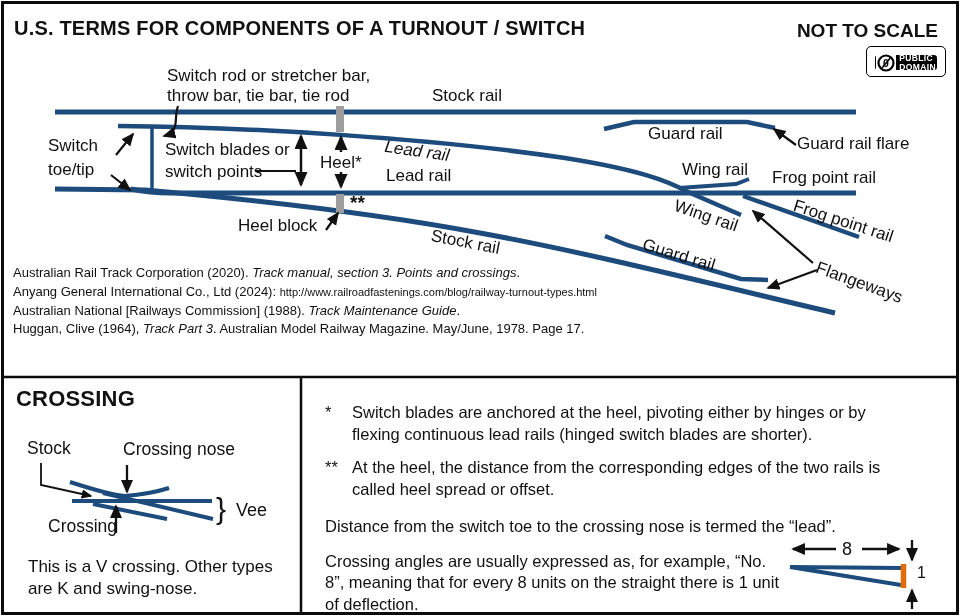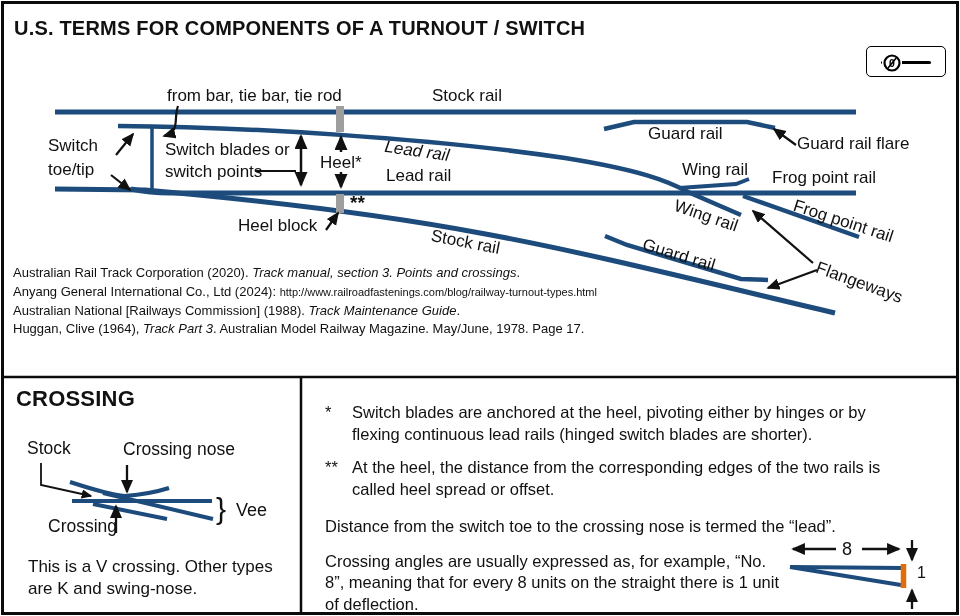--- a/index.html
+++ b/index.html
@@ -9,21 +9,21 @@
   }
   .frame{position:absolute;left:1px;top:1px;right:1px;bottom:1px;border:3px solid #0b0b0b;pointer-events:none;}
   .abs{position:absolute;white-space:nowrap;}
   .lbl{font-size:17px;color:#111;line-height:20px;}
   .rot{transform-origin:left top;}
   .it{font-style:italic;}
   .url{font-size:11px;}
   #title{left:14px;top:17px;font-size:20px;font-weight:bold;letter-spacing:.2px;}
   #nts{right:22px;top:20px;font-size:19px;font-weight:bold;}
   
-  #badge{left:866px;top:46px;width:80px;height:31px;background:#fff;border:1px solid #000;border-radius:5px;padding:14px;box-sizing:border-box;}
+  #badge{left:866px;top:46px;width:80px;height:31px;background:#fff;border:1px solid #000;border-radius:5px;padding:8px;box-sizing:border-box;}
   #badge .inner{display:flex;align-items:center;background:#000;border-radius:3px;height:100%;padding:1px;}
   #badge .circle-box{background:#fff;border-radius:3px;width:22px;height:21px;display:flex;align-items:center;justify-content:center;margin-right:3px;}
   #badge .txt{color:#fff;font-weight:bold;font-size:8.5px;line-height:9px;letter-spacing:.4px;}
   
   #sources{left:13px;top:264px;font-size:13px;line-height:18.8px;}
   #sources div{white-space:nowrap;}
   
   #crossing-title{left:16px;top:386px;font-size:22px;font-weight:bold;letter-spacing:.2px;}
   .xlbl{font-size:17.5px;}
   #caption{left:28px;top:556px;font-size:17px;line-height:22px;}
@@ -89,37 +89,39 @@
     <path d="M 790 567 L 903 568" stroke="#1c4b7c" stroke-width="4" fill="none"></path>
     <path d="M 790 567 L 901 585" stroke="#1c4b7c" stroke-width="4" fill="none"></path>
     <path d="M 903.5 564 L 903.5 588" stroke="#e36c0a" stroke-width="5.5" fill="none"></path>
     <path d="M 912 540 L 912 560" stroke="#111" stroke-width="2.3" fill="none" marker-end="url(#ah)"></path>
     <path d="M 912 609 L 912 590" stroke="#111" stroke-width="2.3" fill="none" marker-end="url(#ah)"></path>
   </svg>
 
   <div class="frame"></div>
 
   <div id="title" class="abs">U.S. TERMS FOR COMPONENTS OF A TURNOUT / SWITCH</div>
+  <div id="nts" class="abs">NOT TO SCALE</div>
   <div id="badge" class="abs">
     <div class="inner">
       <div class="circle-box">
         <svg width="20" height="20" viewBox="0 0 20 20" style="position:static">
           <circle cx="10" cy="10" r="7.5" fill="none" stroke="#000" stroke-width="2.2"></circle>
           <text x="10" y="14" text-anchor="middle" font-size="10.5" font-weight="bold" font-family="Liberation Sans, sans-serif" fill="#000">0</text>
           <line x1="6" y1="15" x2="14.2" y2="5" stroke="#000" stroke-width="1.6"></line>
         </svg>
       </div>
       <div class="txt">
         <div>PUBLIC</div>
         <div>DOMAIN</div>
       </div>
     </div>
   </div>
 
-  <div class="abs lbl" style="left:167px;top:86px;">from bar, tie bar, tie rod</div>
+  <div class="abs lbl" style="left:167px;top:66px;">Switch rod or stretcher bar,</div>
+  <div class="abs lbl" style="left:167px;top:86px;">throw bar, tie bar, tie rod</div>
   <div class="abs lbl" style="left:432px;top:86px;">Stock rail</div>
   <div class="abs lbl" style="left:48px;top:136px;">Switch</div>
   <div class="abs lbl" style="left:48px;top:160px;">toe/tip</div>
   <div class="abs lbl" style="left:165px;top:140px;">Switch blades or</div>
   <div class="abs lbl" style="left:165px;top:162px;">switch points</div>
   <div class="abs lbl" style="left:320px;top:153px;">Heel*</div>
   <div class="abs lbl it rot" style="left:386px;top:137px;transform:rotate(8deg);">Lead rail</div>
   <div class="abs lbl" style="left:386px;top:166px;">Lead rail</div>
   <div class="abs lbl" style="left:648px;top:124px;">Guard rail</div>
   <div class="abs lbl" style="left:797px;top:134px;">Guard rail flare</div>

